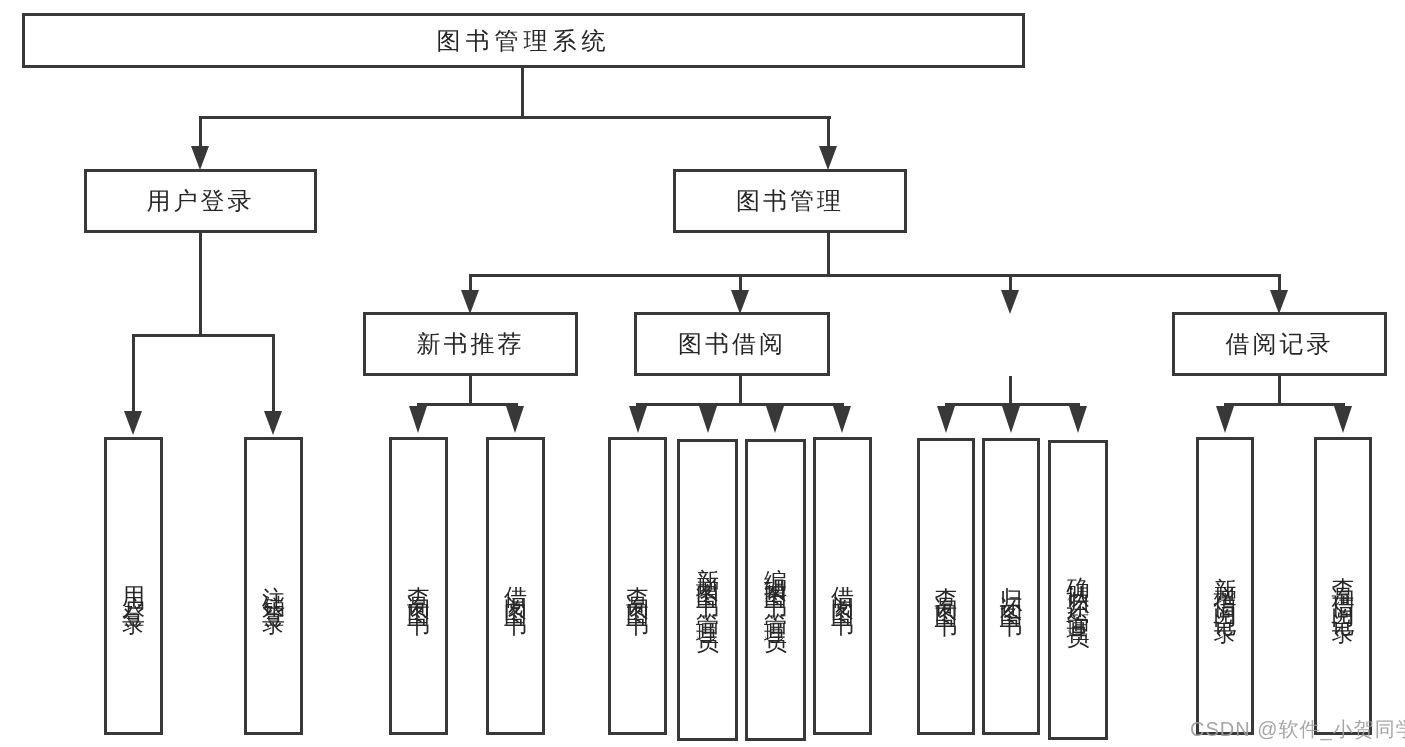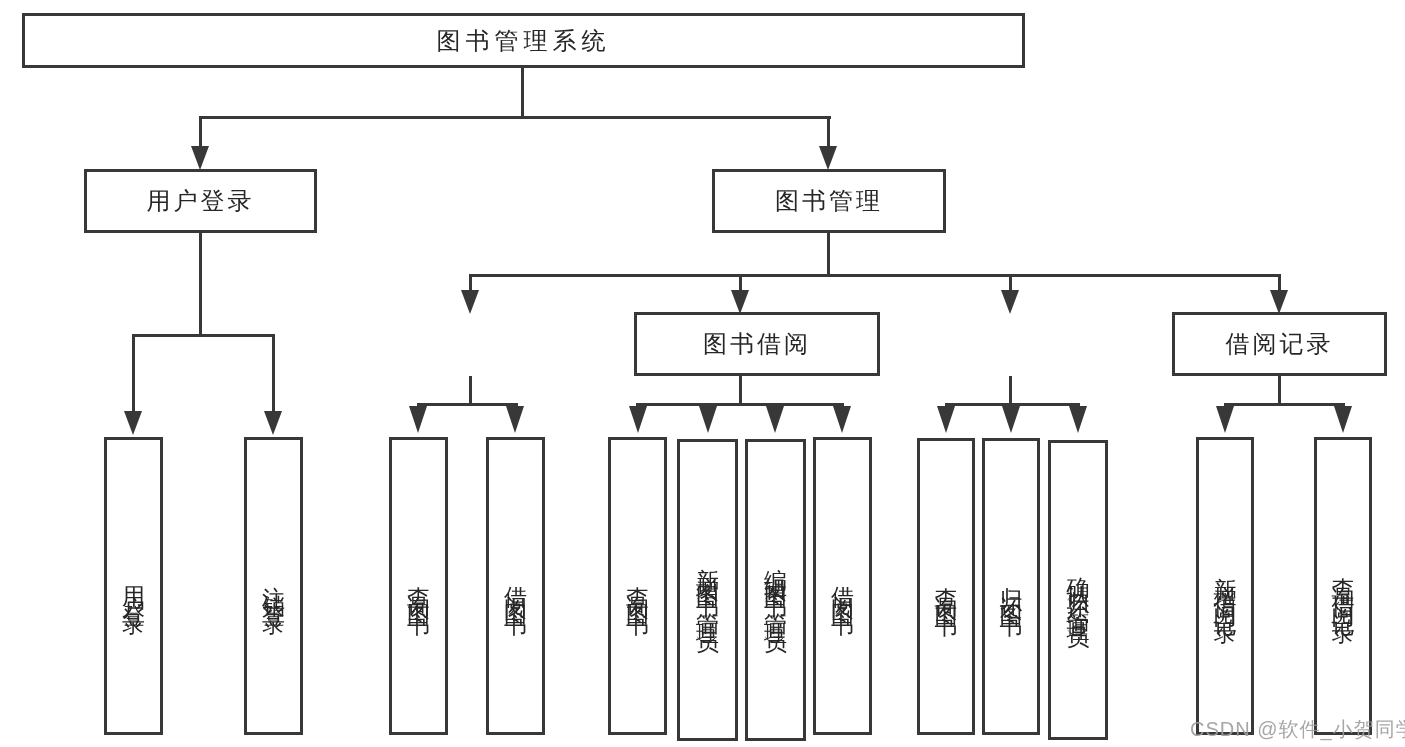--- a/index.html
+++ b/index.html
@@ -87,21 +87,21 @@
   <div class="vline" style="left:521px; top:67px; height:51px;"></div>
   <div class="hline" style="left:199px; top:116px; width:632px;"></div>
   <div class="vline" style="left:199px; top:116px; height:32px;"></div>
   <div class="arrow" style="left:191px; top:146px;"></div>
   <div class="vline" style="left:827px; top:116px; height:32px;"></div>
   <div class="arrow" style="left:819px; top:146px;"></div>
 
   <div class="box" style="left:84px; top:169px; width:233px; height:64px;">
     <span>用户登录</span>
   </div>
-  <div class="box" style="left:712px; top:169px; width:234px; height:64px;">
+  <div class="box" style="left:673px; top:169px; width:234px; height:64px;">
     <span>图书管理</span>
   </div>
 
   <div class="vline" style="left:199px; top:233px; height:104px;"></div>
   <div class="hline" style="left:132px; top:334px; width:143px;"></div>
   <div class="vline" style="left:132px; top:334px; height:78px;"></div>
   <div class="arrow" style="left:124px; top:411px;"></div>
   <div class="vline" style="left:272px; top:334px; height:78px;"></div>
   <div class="arrow" style="left:264px; top:411px;"></div>
 
@@ -109,21 +109,24 @@
   <div class="hline" style="left:469px; top:274px; width:812px;"></div>
   <div class="vline" style="left:469px; top:274px; height:18px;"></div>
   <div class="arrow" style="left:461px; top:290px;"></div>
   <div class="vline" style="left:739px; top:274px; height:18px;"></div>
   <div class="arrow" style="left:731px; top:290px;"></div>
   <div class="vline" style="left:1009px; top:274px; height:18px;"></div>
   <div class="arrow" style="left:1001px; top:290px;"></div>
   <div class="vline" style="left:1278px; top:274px; height:18px;"></div>
   <div class="arrow" style="left:1270px; top:290px;"></div>
 
-  <div class="box" style="left:634px; top:312px; width:246px; height:64px;align-items:center;">
+  <div class="box" style="left:363px; top:312px; width:215px; height:64px;">
+    <span>新书推荐</span>
+  </div>
+  <div class="box" style="left:634px; top:312px; width:196px; height:64px;align-items:center;">
     <span>图书借阅</span>
   </div>
   <div class="box" style="left:1172px; top:312px; width:215px; height:64px;">
     <span>借阅记录</span>
   </div>
 
   <div class="vline" style="left:469px; top:376px; height:30px;"></div>
   <div class="hline" style="left:417px; top:403px; width:101px;"></div>
   <div class="arrow tall" style="left:409px; top:406px;"></div>
   <div class="arrow tall" style="left:506px; top:406px;"></div>

